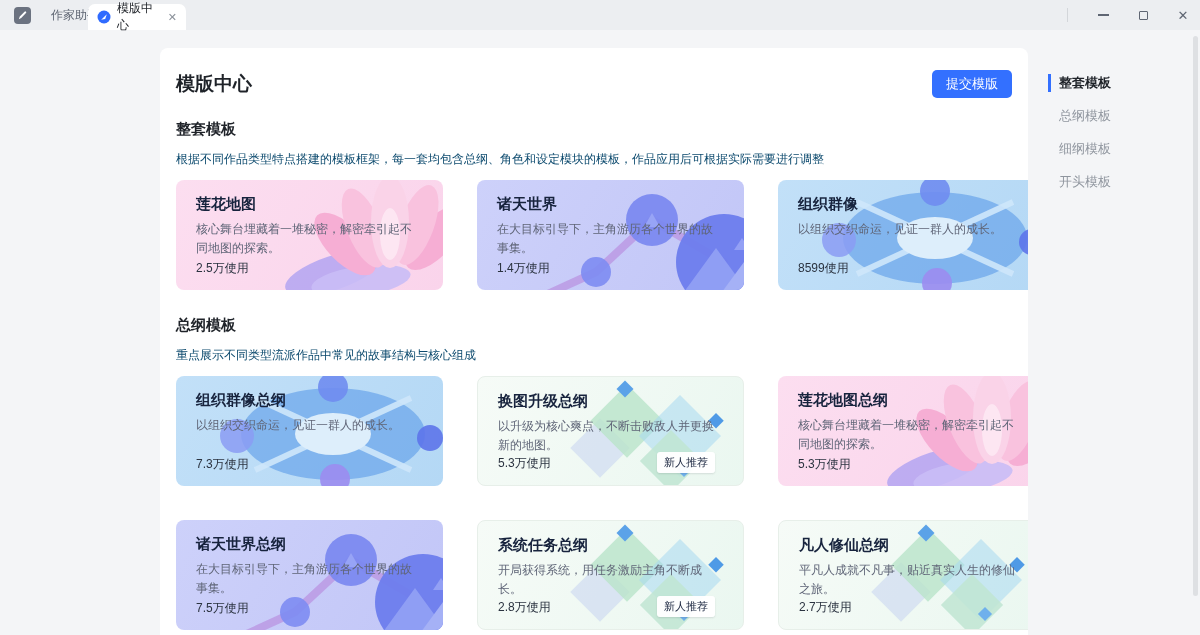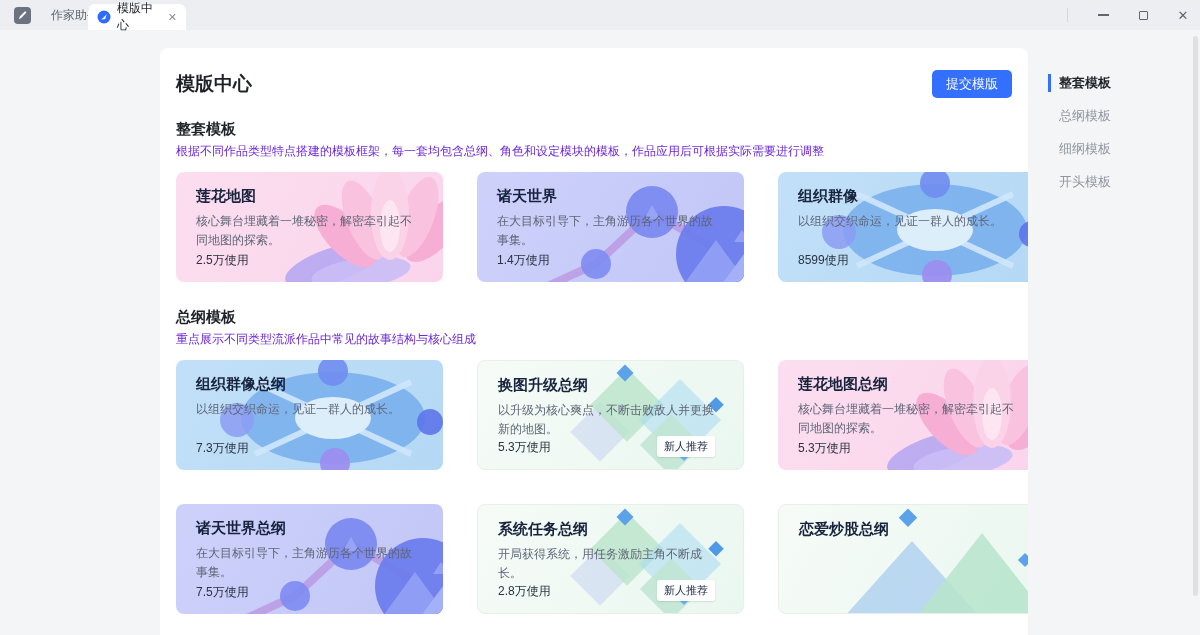--- a/index.html
+++ b/index.html
@@ -35,21 +35,21 @@
   
   .panel { position:absolute; left:160px; top:48px; width:868px; height:587px;
     background:#ffffff; border-radius:8px 8px 0 0; padding:22px 16px 0; overflow:hidden; }
   .panel-header { display:flex; align-items:center; justify-content:space-between; }
   .page-title { font-size:19px; font-weight:bold; color:#1f2329; }
   .submit-btn { background:#3370ff; color:#ffffff; font-size:13px; border:none;
     border-radius:5px; height:28px; padding:0 14px; cursor:pointer;
     font-family:inherit;margin-left:19px; }
 
   .section-head { font-size:15px; font-weight:bold; color:#1f2329; }
-  .section-desc { font-size:12px; color:#6d28d9; margin-top:4px; }
+  .section-desc { font-size:12px; color:#0c4a6e; margin-top:12px; }
   .sec-1 { margin-top:22px; }
   .sec-2 { margin-top:26px; }
 
   .grid { margin-top:12px; display:grid; grid-template-columns:repeat(3,267px);
     column-gap:17px; row-gap:15px;gap:34px; }
 
   
   .card { position:relative; width:267px; height:110px; border-radius:8px;
     overflow:hidden; cursor:pointer; }
   .card.pink   { background:linear-gradient(120deg,#fcdef0 0%,#fad4eb 100%); }
@@ -280,20 +280,30 @@
             <svg width="260" height="110">
               <use href="#art-diamonds"></use>
             </svg>
           </div>
         <div class="card-title">系统任务总纲</div>
         <div class="card-desc">开局获得系统，用任务激励主角不断成长。</div>
         <div class="card-usage">2.8万使用</div>
         <div class="card-badge">新人推荐</div>
       </div>
 
+      <div class="card mint">
+        <div class="card-art">
+            <svg width="260" height="110">
+              <use href="#art-diamonds"></use>
+            </svg>
+          </div>
+        <div class="card-title">凡人修仙总纲</div>
+        <div class="card-desc">平凡人成就不凡事，贴近真实人生的修仙之旅。</div>
+        <div class="card-usage">2.7万使用</div>
+      </div>
 
       <div class="card mint">
         <div class="card-art">
             <svg width="260" height="110">
               <use href="#art-mountains"></use>
             </svg>
           </div>
         <div class="card-title">恋爱炒股总纲</div>
 
       </div>

